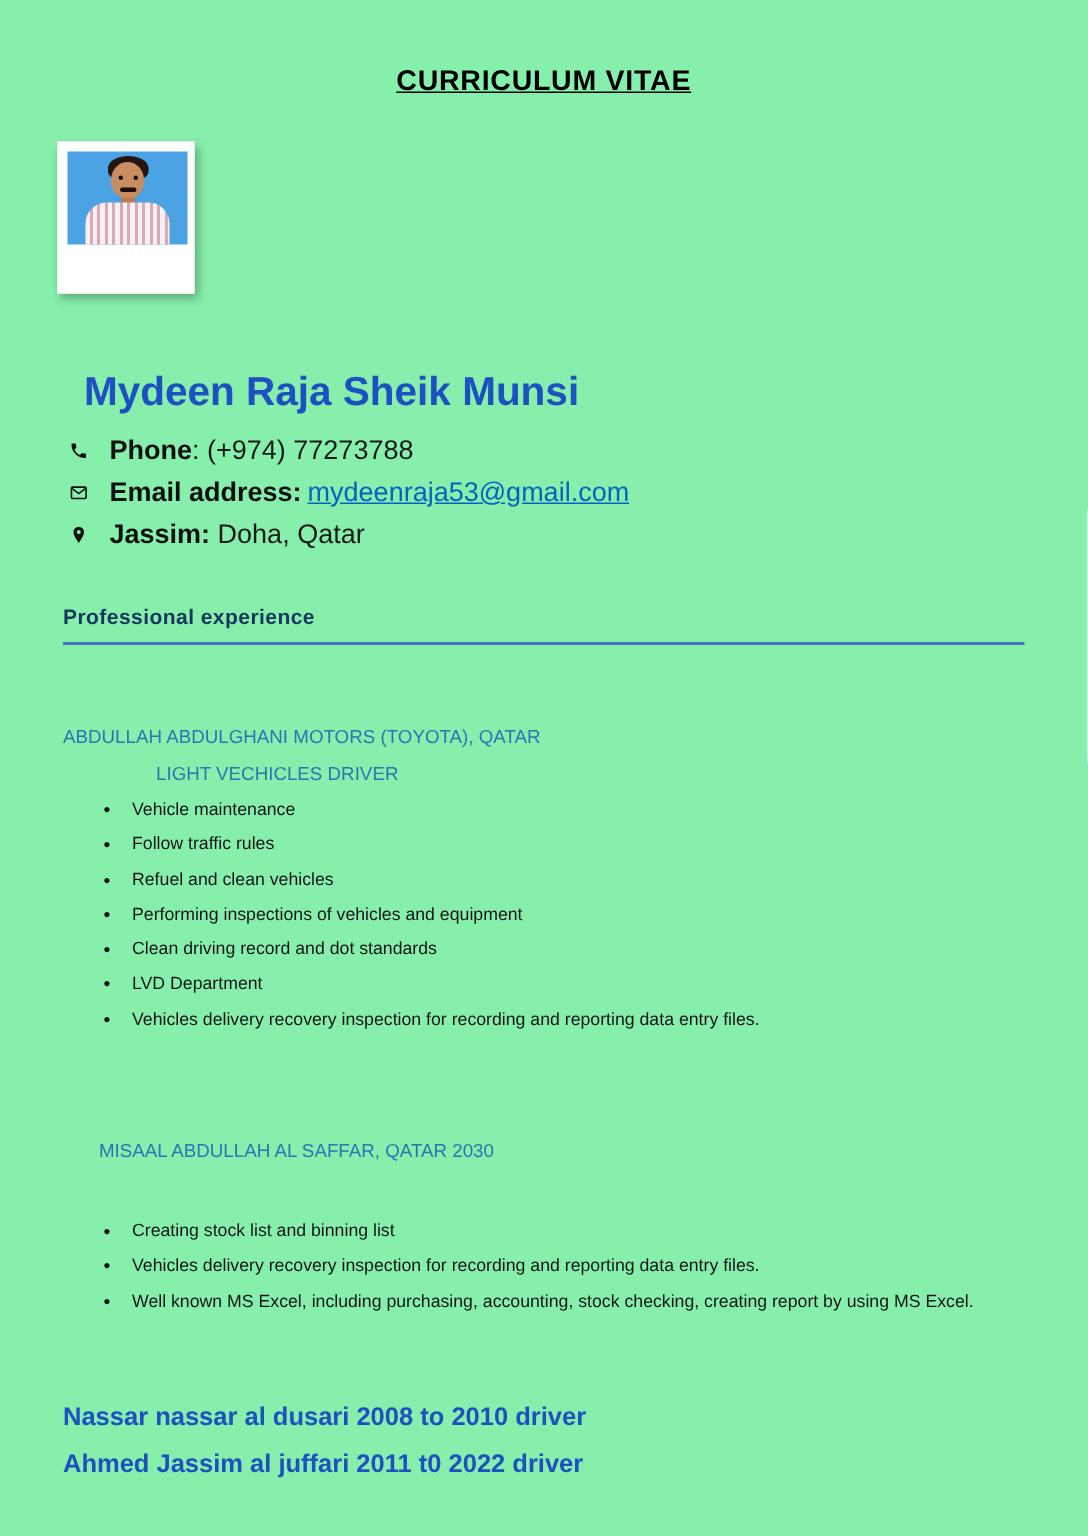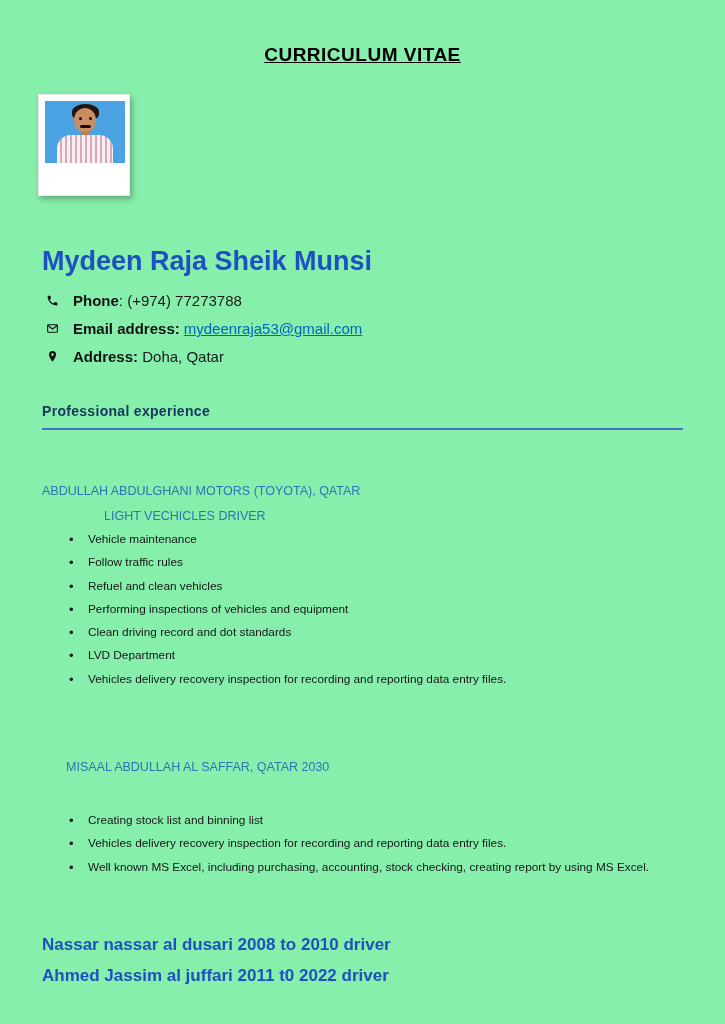--- a/index.html
+++ b/index.html
@@ -20,26 +20,26 @@
   .p-neck{position:absolute;left:36px;top:27px;width:9px;height:9px;background:#b97b52;}
   .p-hair{position:absolute;left:27px;top:3px;width:27px;height:16px;background:#241510;
           border-radius:50% 50% 35% 35%;}
   .p-face{position:absolute;left:29px;top:7px;width:22px;height:24px;background:#c98d62;
           border-radius:50% 50% 46% 46%;}
   .p-eye{position:absolute;top:16px;width:3px;height:3px;background:#1c100a;border-radius:50%;}
   .p-eye-l{left:34px;}.p-eye-r{left:44px;}
   .p-mustache{position:absolute;left:35px;top:24px;width:11px;height:3px;background:#180d07;border-radius:2px;}
 
   
-  .name{position:absolute;left:42px;top:246px;margin:0;font-size:27px;font-weight:700;
+  .name{position:absolute;left:56px;top:246px;margin:0;font-size:27px;font-weight:700;
         color:var(--name-blue,#1d50c0);}
 
   
   .contact{position:absolute;left:45px;top:293px;}
-  .contact-row{display:flex;align-items:center;height:15px;margin-bottom:13px;font-size:15px;color:#1a1a1a;}
+  .contact-row{display:flex;align-items:center;height:15px;margin-bottom:13px;font-size:18px;color:#1a1a1a;}
   .icon{width:15px;height:15px;display:inline-flex;align-items:center;justify-content:center;margin-right:13px;}
   .icon svg{width:13px;height:13px;}
   .contact-row b{font-weight:700;color:#111;}
   .email-link{color:var(--link-blue,#0563c1);text-decoration:underline;cursor:pointer;margin-left:4px;}
 
   
   .section-heading{position:absolute;left:42px;top:403px;width:641px;margin:0;
                    font-size:14px;font-weight:700;color:var(--heading-navy,#17365d);
                    padding-bottom:9px;border-bottom:2px solid var(--rule-blue,#4472c4);letter-spacing:.3px;}
 
@@ -97,21 +97,21 @@
           </svg>
       </span>
       <span class="contact-text"><b>Email address:</b><a class="email-link">mydeenraja53@gmail.com</a></span>
     </div>
     <div class="contact-row">
       <span class="icon">
         <svg viewBox="0 0 24 24" fill="#111">
             <path d="M12 2a6.5 6.5 0 0 0-6.5 6.5C5.5 13.5 12 22 12 22s6.5-8.5 6.5-13.5A6.5 6.5 0 0 0 12 2zm0 9a2.5 2.5 0 1 1 0-5 2.5 2.5 0 0 1 0 5z"></path>
           </svg>
       </span>
-      <span class="contact-text"><b>Address:</b>&nbsp;<span>Doha, Qatar</span></span>
+      <span class="contact-text"><b>Jassim:</b>&nbsp;<span>Doha, Qatar</span></span>
     </div>
   </div>
 
   <h3 class="section-heading">Professional experience</h3>
 
   <p class="job-title job1-title">ABDULLAH ABDULGHANI MOTORS (TOYOTA), QATAR</p>
   <p class="job-title job1-sub">LIGHT VECHICLES DRIVER</p>
 
   <ul class="bullets list1">
     <li>Vehicle maintenance</li>

